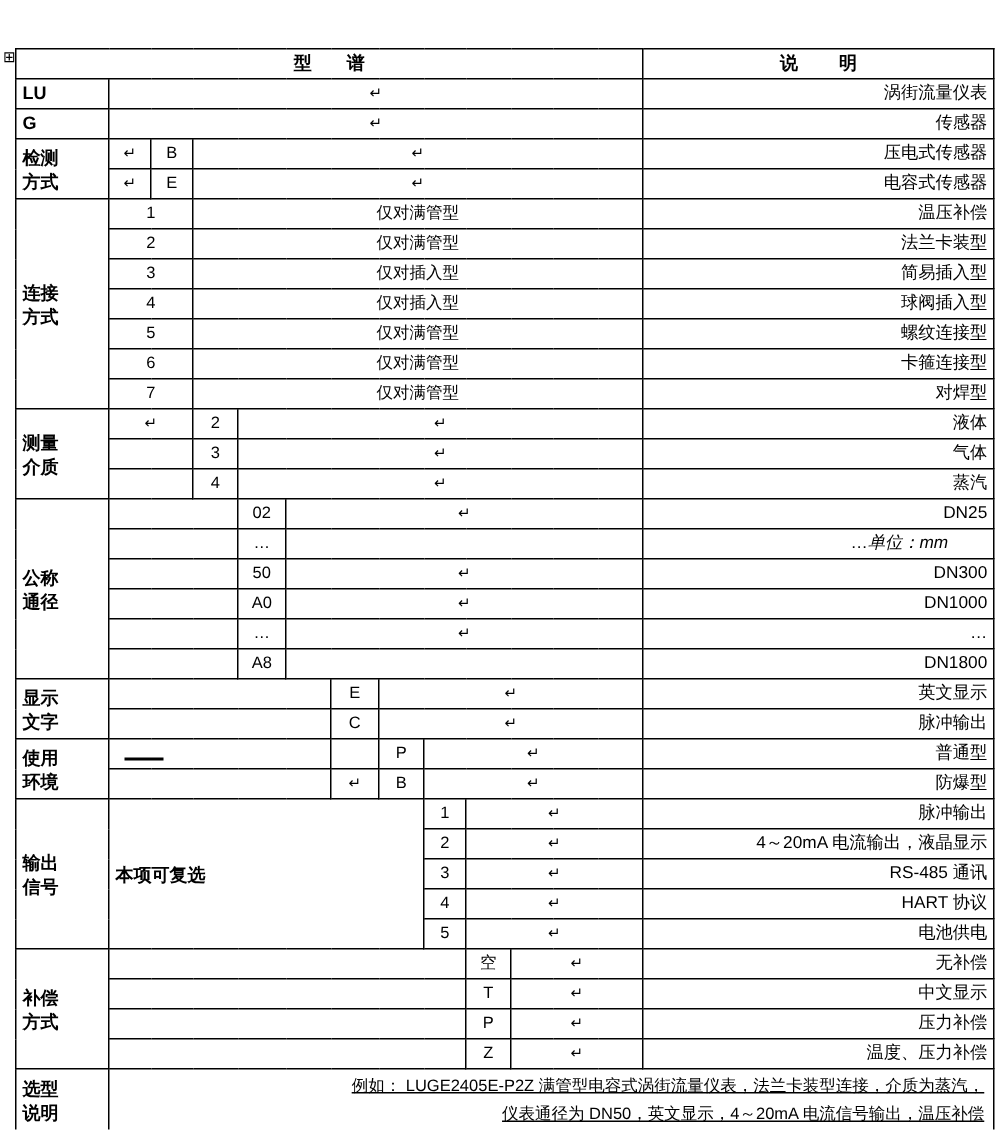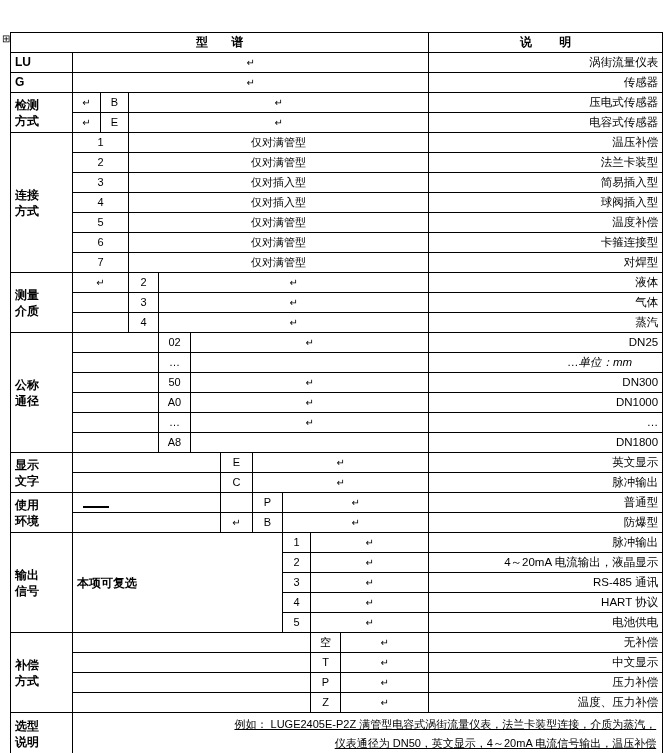--- a/index.html
+++ b/index.html
@@ -261,21 +261,21 @@
           </td>
     </tr>
     <tr>
       <td colspan="2">
             <div class="cell code">5</div>
           </td>
       <td colspan="10">
             <div class="cell ctr">仅对满管型</div>
           </td>
       <td>
-            <div class="cell desc">温度补偿</div>
+            <div class="cell desc">螺纹连接型</div>
           </td>
     </tr>
     <tr>
       <td colspan="2">
             <div class="cell code">6</div>
           </td>
       <td colspan="10">
             <div class="cell ctr">仅对满管型</div>
           </td>
       <td>

